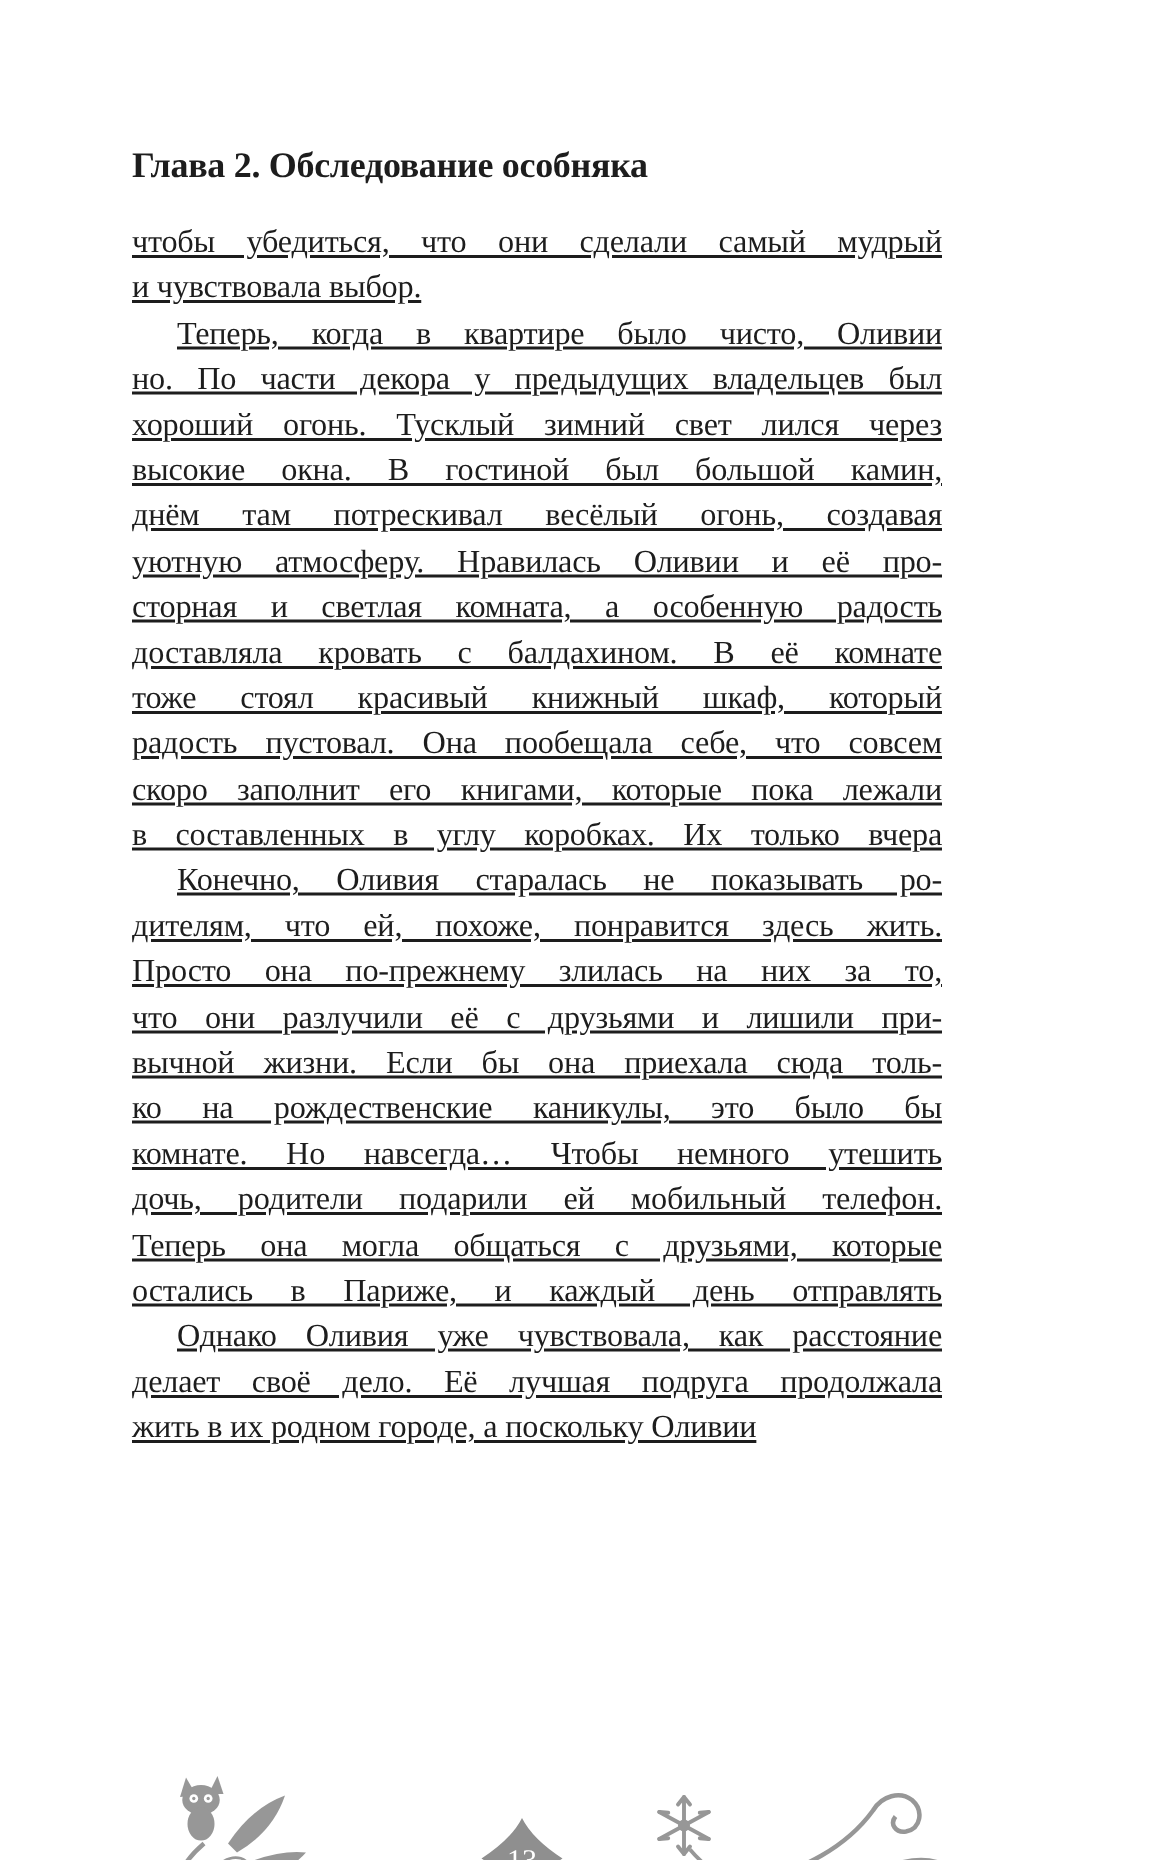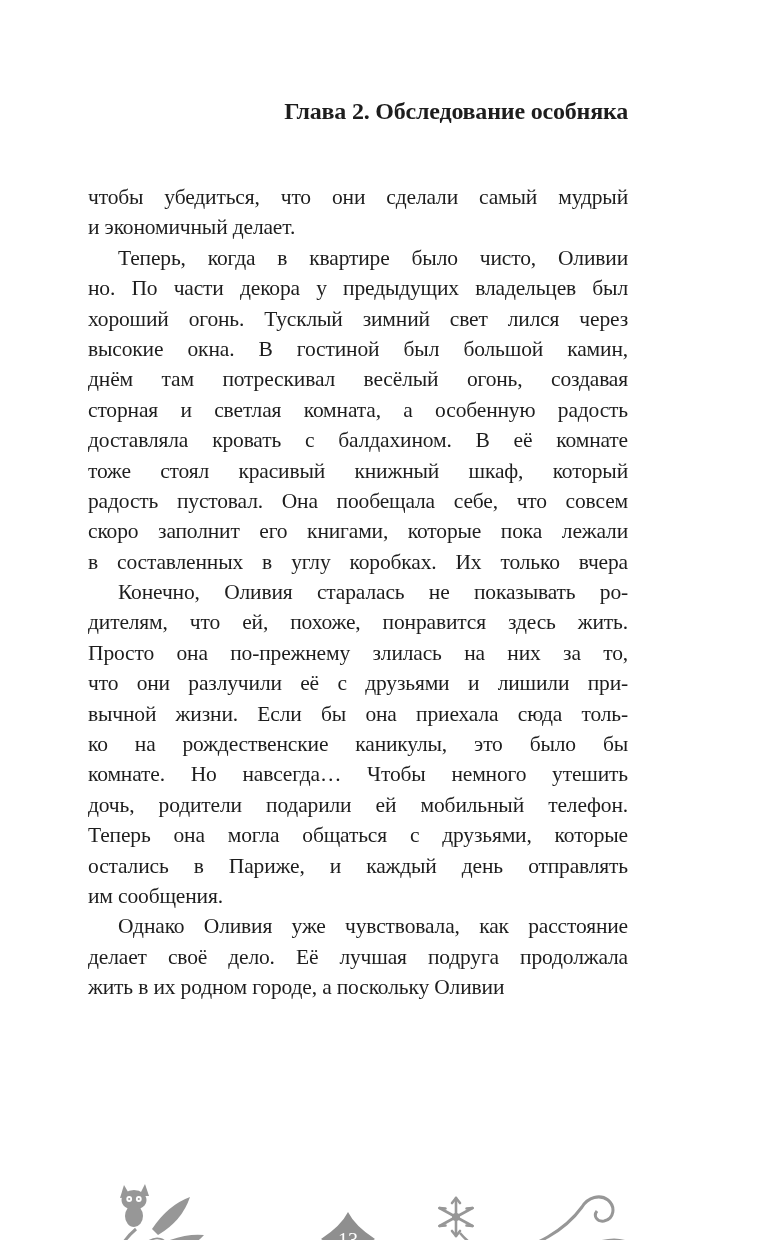--- a/index.html
+++ b/index.html
@@ -9,26 +9,27 @@
   html,body{margin:0;padding:0;}
   body{
     width:768px;height:1240px;background:var(--bg);
     font-family:"Liberation Serif", serif;color:var(--text);
     overflow:hidden;
   }
   main.book-page{width:768px;height:1240px;padding:0 140px 0 88px;position:relative;}
   h1.chapter-title{
     margin:97px 0 0 0;
     font-size:24px;line-height:29px;font-weight:bold;
-    text-align:right;letter-spacing:-0.2px;color:var(--text);
+    text-align:left;letter-spacing:-0.2px;color:var(--text);
   }
   .body-text{
-    margin-top:56px;
+    margin-top:20px;
     font-size:21.5px;line-height:30.4px;letter-spacing:-0.15px;
     color:var(--text);
+    text-decoration:underline;
   }
   .line{
     text-align:justify;text-align-last:justify;
     white-space:nowrap;height:30.4px;
   }
   .line.indent{text-indent:30px;}
   .line.para-end{text-align-last:left;}
   footer.page-footer{
     position:absolute;left:88px;top:1086px;width:540px;height:122px;
   }
@@ -40,43 +41,43 @@
 </style>
 </head>
 <body>
 
 <main class="book-page">
 
   <h1 class="chapter-title">Глава 2. Обследование особняка</h1>
 
   <section class="body-text">
       <div class="line">чтобы убедиться, что они сделали самый мудрый</div>
-      <div class="line para-end">и экономичный делает.</div>
+      <div class="line para-end">и чувствовала выбор.</div>
       <div class="line indent">Теперь, когда в квартире было чисто, Оливии</div>
       <div class="line">но. По части декора у предыдущих владельцев был</div>
       <div class="line">хороший огонь. Тусклый зимний свет лился через</div>
       <div class="line">высокие окна. В гостиной был большой камин,</div>
       <div class="line">днём там потрескивал весёлый огонь, создавая</div>
+      <div class="line">уютную атмосферу. Нравилась Оливии и её про-</div>
       <div class="line">сторная и светлая комната, а особенную радость</div>
       <div class="line">доставляла кровать с балдахином. В её комнате</div>
       <div class="line">тоже стоял красивый книжный шкаф, который</div>
       <div class="line">радость пустовал. Она пообещала себе, что совсем</div>
       <div class="line">скоро заполнит его книгами, которые пока лежали</div>
       <div class="line">в составленных в углу коробках. Их только вчера</div>
       <div class="line indent">Конечно, Оливия старалась не показывать ро-</div>
       <div class="line">дителям, что ей, похоже, понравится здесь жить.</div>
       <div class="line">Просто она по-прежнему злилась на них за то,</div>
       <div class="line">что они разлучили её с друзьями и лишили при-</div>
       <div class="line">вычной жизни. Если бы она приехала сюда толь-</div>
       <div class="line">ко на рождественские каникулы, это было бы</div>
       <div class="line">комнате. Но навсегда… Чтобы немного утешить</div>
       <div class="line">дочь, родители подарили ей мобильный телефон.</div>
       <div class="line">Теперь она могла общаться с друзьями, которые</div>
       <div class="line">остались в Париже, и каждый день отправлять</div>
-      <div class="line para-end">им сообщения.</div>
       <div class="line indent">Однако Оливия уже чувствовала, как расстояние</div>
       <div class="line">делает своё дело. Её лучшая подруга продолжала</div>
       <div class="line para-end">жить в их родном городе, а поскольку Оливии</div>
     </section>
 
   <footer class="page-footer">
 
     <svg class="orn orn-left" viewBox="0 0 214 120" aria-hidden="true">
       <g fill="currentColor">
         <path d="M30,2 L37,14 L26,15 Z"></path>

